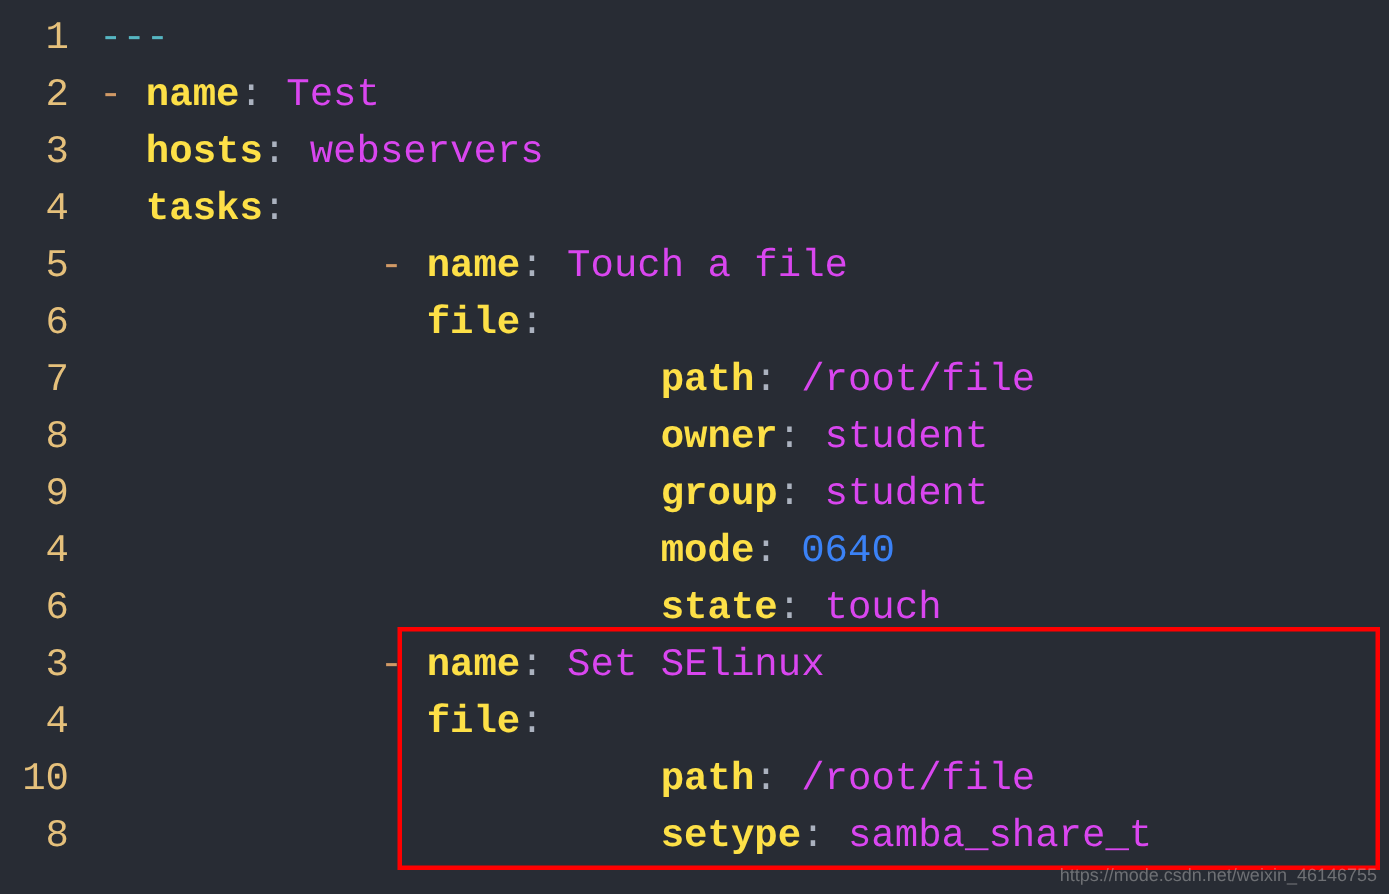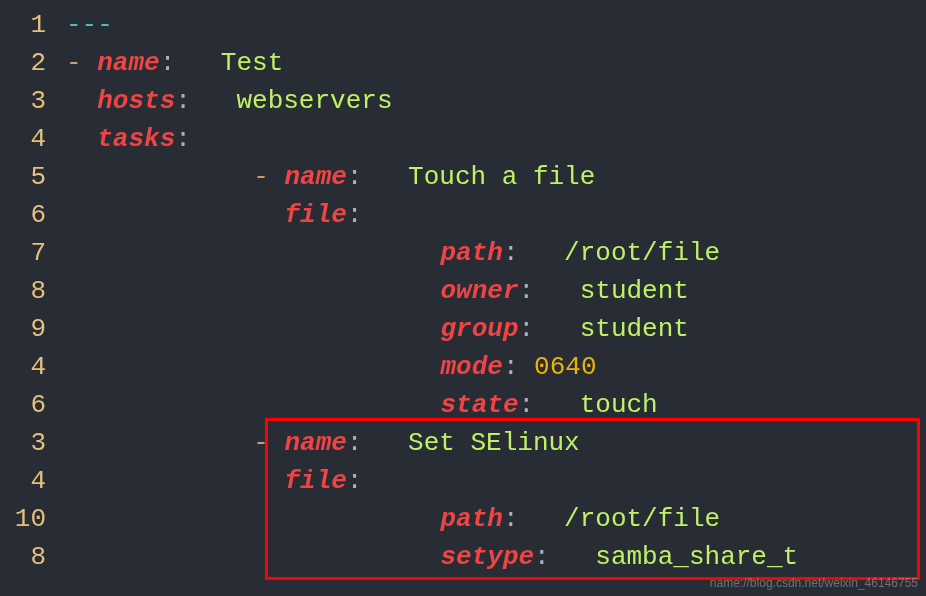--- a/index.html
+++ b/index.html
@@ -37,36 +37,34 @@
       padding: 6px 0 6px 8px;
       line-height: 38px;
       color: #abb2bf;
       white-space: pre;
       position: relative;
     }
     .code-line {
       height: 38px;
     }
     .keyword {
-      color: #ef4444;
+      color: #fde047;
       font-weight: bold;
-      font-style: italic;
     }
     .dash {
       color: #d19a66;
     }
     .colon {
       color: #abb2bf;
     }
     .string {
-      color: #bef264;
-      margin-left: 30px;
+      color: #d946ef;
     }
     .number {
-      color: #eab308;
+      color: #3b82f6;
     }
     .yaml-start {
       color: #56b6c2;
     }
     .highlight-box {
       position: absolute;
       border: 3px solid #ff0000;
       left: 265px;
       top: 418px;
       width: 655px;
@@ -101,13 +99,13 @@
       <div class="gutter-line">3</div>
       <div class="gutter-line">4</div>
       <div class="gutter-line">10</div>
       <div class="gutter-line">8</div>
     </div>
   <div class="code"><div class="code-line"><span class="yaml-start">---</span></div><div class="code-line"><span class="dash">- </span><span class="keyword">name</span><span class="colon">: </span><span class="string">Test</span></div><div class="code-line"><span>  </span><span class="keyword">hosts</span><span class="colon">: </span><span class="string">webservers</span></div><div class="code-line"><span>  </span><span class="keyword">tasks</span><span class="colon">:</span></div><div class="code-line"><span class="dash">            - </span><span class="keyword">name</span><span class="colon">: </span><span class="string">Touch a file</span></div><div class="code-line"><span>              </span><span class="keyword">file</span><span class="colon">:</span></div><div class="code-line"><span>                        </span><span class="keyword">path</span><span class="colon">: </span><span class="string">/root/file</span></div><div class="code-line"><span>                        </span><span class="keyword">owner</span><span class="colon">: </span><span class="string">student</span></div><div class="code-line"><span>                        </span><span class="keyword">group</span><span class="colon">: </span><span class="string">student</span></div><div class="code-line"><span>                        </span><span class="keyword">mode</span><span class="colon">: </span><span class="number">0640</span></div><div class="code-line"><span>                        </span><span class="keyword">state</span><span class="colon">: </span><span class="string">touch</span></div><div class="code-line"><span class="dash">            - </span><span class="keyword">name</span><span class="colon">: </span><span class="string">Set SElinux</span></div><div class="code-line"><span>              </span><span class="keyword">file</span><span class="colon">:</span></div><div class="code-line"><span>                        </span><span class="keyword">path</span><span class="colon">: </span><span class="string">/root/file</span></div><div class="code-line"><span>                        </span><span class="keyword">setype</span><span class="colon">: </span><span class="string">samba_share_t</span></div></div>
 </div>
 
 <div class="highlight-box"></div>
 
-<div class="watermark">name://blog.csdn.net/weixin_46146755</div>
+<div class="watermark">https://mode.csdn.net/weixin_46146755</div>
 
 </body></html>

